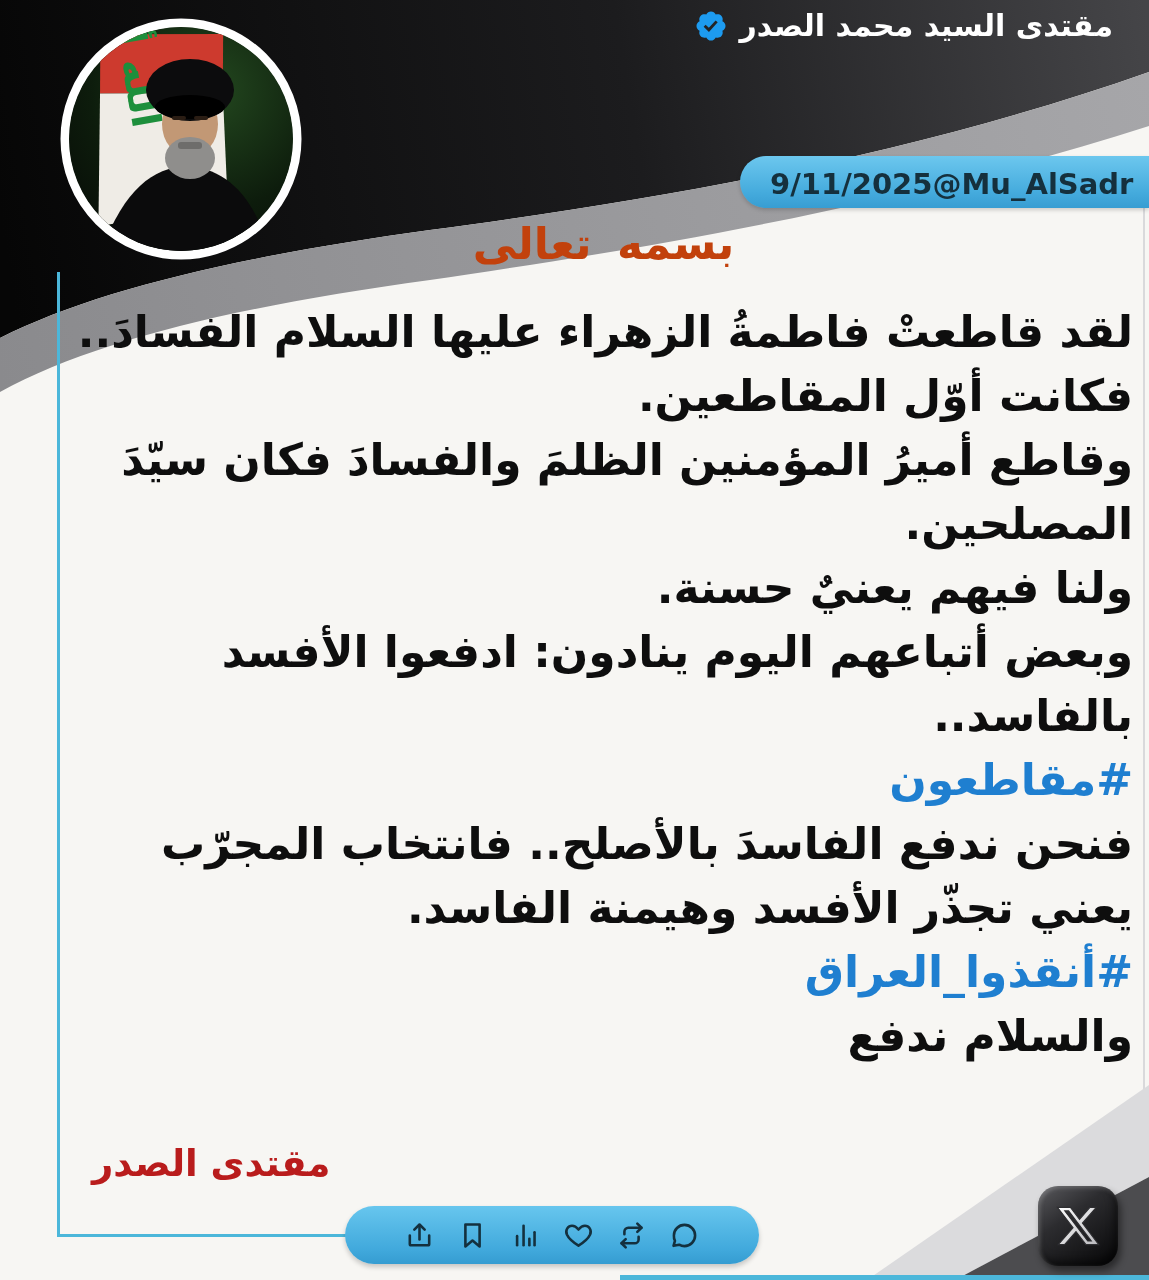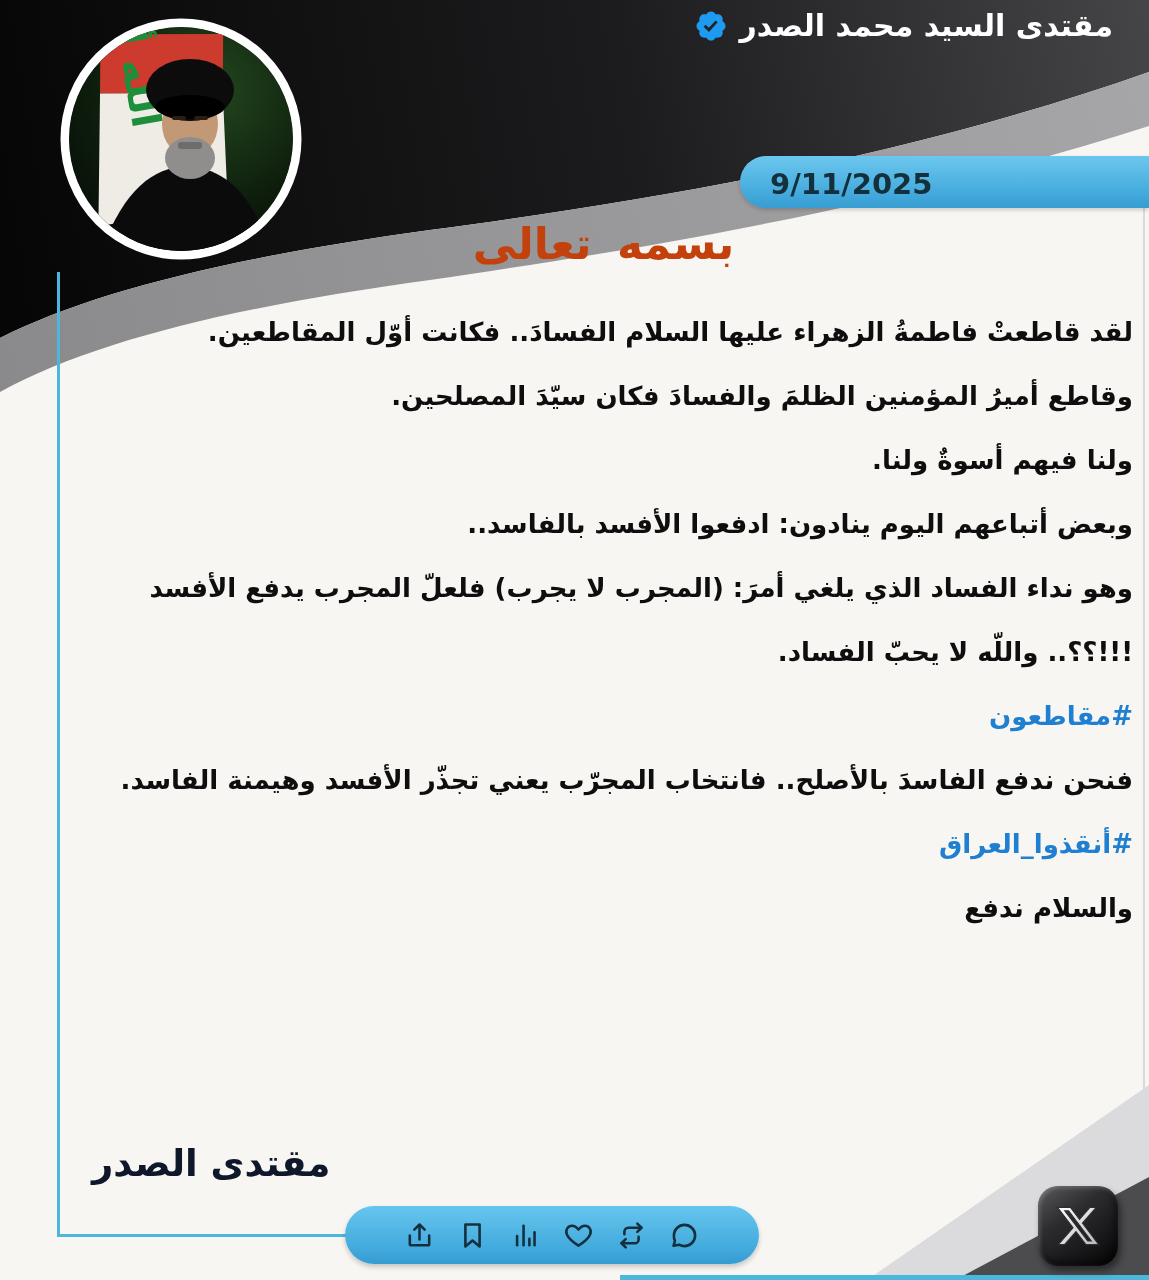--- a/index.html
+++ b/index.html
@@ -23,24 +23,24 @@
   .date-pill{position:absolute;top:156px;left:740px;right:0;height:52px;direction:ltr;
              border-radius:26px 0 0 26px;background:linear-gradient(180deg,#6cc7ee 0%,#45abdd 70%,#379dd2 100%);
              display:flex;align-items:center;justify-content:space-between;
              padding:4px 56px 0 30px;box-sizing:border-box;
              color:#15303d;font-size:29px;font-weight:bold;box-shadow:0 2px 4px rgba(0,0,0,.18);}
 
   
   .basmala{position:absolute;top:218px;left:58px;right:0;text-align:center;
            color:#c2410c;font-size:44px;font-weight:bold;word-spacing:10px;}
   .body-text{position:absolute;top:300px;right:16px;left:72px;
-             color:#0e0e0e;font-size:26px;font-weight:bold;line-height:64px;text-align:right;}
+             color:#0e0e0e;font-size:44px;font-weight:bold;line-height:64px;text-align:right;}
   .body-text p{margin:0;}
   .hashtag{color:#1f7fd0;text-align:right;}
-  .signature{position:absolute;top:1142px;left:92px;color:#0f172a;
+  .signature{position:absolute;top:1142px;left:92px;color:#b91c1c;
              font-size:37px;font-weight:bold;}
 
   
   .line-v{position:absolute;left:57px;top:272px;width:3px;height:965px;background:#4cb7da;}
   .line-h{position:absolute;left:57px;top:1234px;width:292px;height:3px;background:#4cb7da;}
   .bottom-cyan{position:absolute;left:620px;right:0;bottom:0;height:5px;background:#4cb7da;}
 
   
   .action-bar{position:absolute;left:345px;top:1206px;width:414px;height:58px;direction:ltr;
               border-radius:29px;background:linear-gradient(180deg,#67c6ee 0%,#41a9dc 75%,#359cd1 100%);
@@ -117,30 +117,30 @@
           <ellipse cx="130" cy="89" rx="35" ry="12" fill="#000000"></ellipse>
           <rect x="112" y="98" width="14" height="4" rx="2" fill="#2a1d14"></rect>
           <rect x="134" y="98" width="14" height="4" rx="2" fill="#2a1d14"></rect>
         </g>
       </g>
     </svg>
   </div>
 
   <div class="date-pill">
     <span>9/11/2025</span>
+    <span>@Mu_AlSadr</span>
   </div>
 
   <div class="basmala">بسمه تعالى</div>
 
   <div class="body-text">
     <p>لقد قاطعتْ فاطمةُ الزهراء عليها السلام الفسادَ.. فكانت أوّل المقاطعين.</p>
     <p>وقاطع أميرُ المؤمنين الظلمَ والفسادَ فكان سيّدَ المصلحين.</p>
-    <p>ولنا فيهم أسوةٌ ولنا.</p>
+    <p>ولنا فيهم يعنيٌ حسنة.</p>
     <p>وبعض أتباعهم اليوم ينادون: ادفعوا الأفسد بالفاسد..</p>
-    <p>وهو نداء الفساد الذي يلغي أمرَ: (المجرب لا يجرب) فلعلّ المجرب يدفع الأفسد !!!؟؟.. واللّه لا يحبّ الفساد.</p>
     <p class="hashtag">#مقاطعون</p>
     <p>فنحن ندفع الفاسدَ بالأصلح.. فانتخاب المجرّب يعني تجذّر الأفسد وهيمنة الفاسد.</p>
     <p class="hashtag">#أنقذوا_العراق</p>
     <p>والسلام ندفع</p>
   </div>
 
   <div class="signature">مقتدى الصدر</div>
 
   <div class="line-v"></div>
   <div class="line-h"></div>

